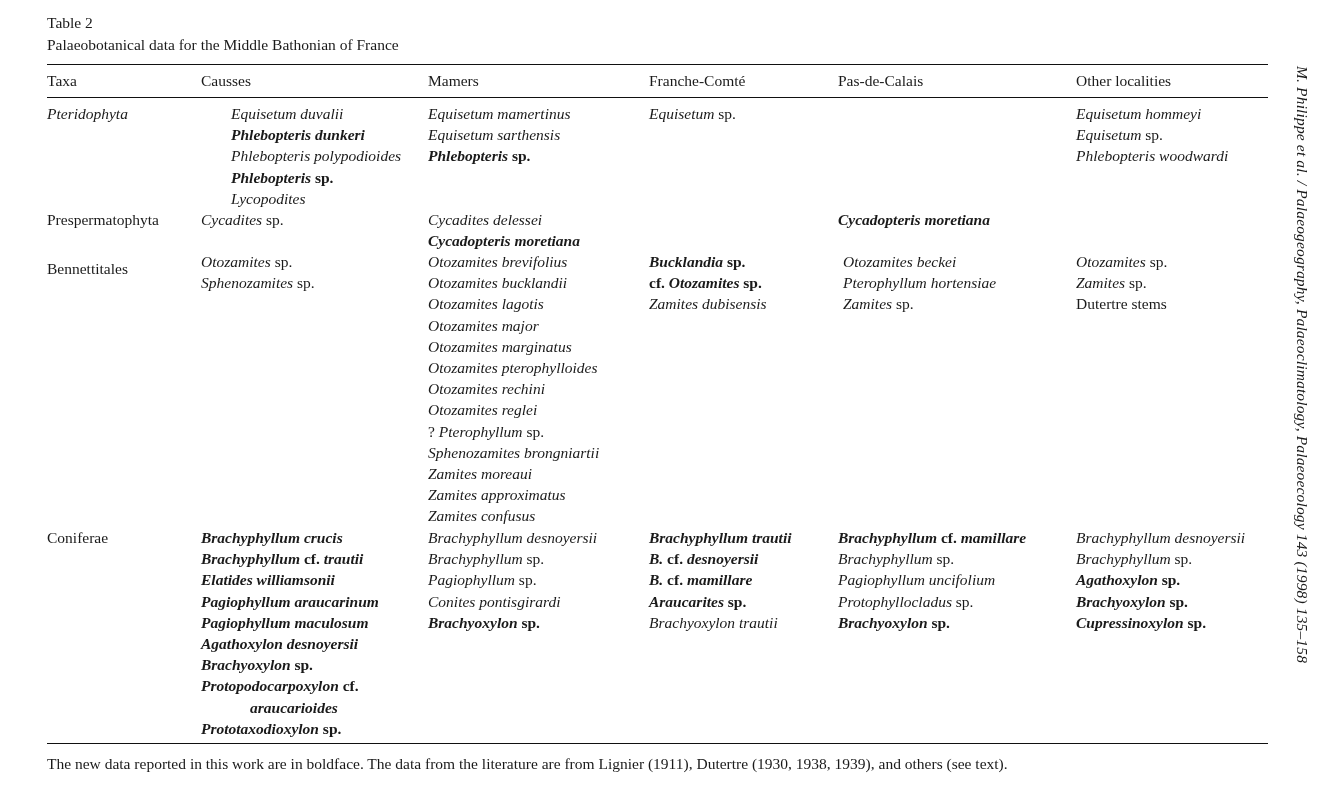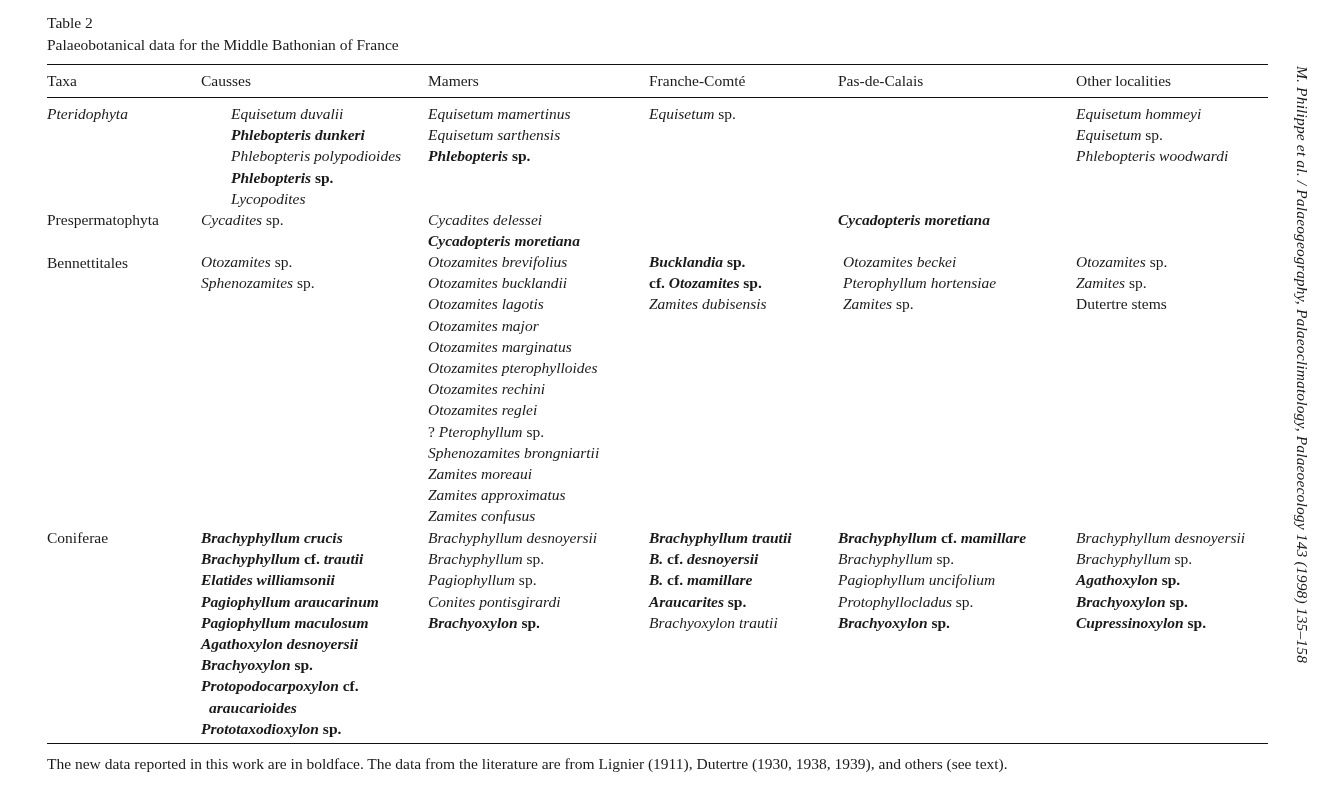--- a/index.html
+++ b/index.html
@@ -10,21 +10,21 @@
     }
     .caption-label { position: absolute; left: 47px; top: 13px; line-height: 20px; }
     .caption-title { position: absolute; left: 47px; top: 35px; line-height: 20px; }
     .rule { position: absolute; left: 47px; width: 1221px; height: 0; border-top: 1.3px solid #111; }
     .rule-top { top: 64px; }
     .rule-head { top: 97px; }
     .rule-bottom { top: 743px; }
     .hdr { position: absolute; top: 71px; line-height: 20px; white-space: nowrap; }
     .cell { position: absolute; white-space: nowrap; line-height: 21.2px; }
     .entry { display: block; height: 21.2px; }
-    .entry.indent { padding-left: 8px; }
+    .entry.indent { padding-left: 8px; text-align: center; }
     .seg-i { font-style: italic; }
     .seg-b { font-weight: bold; }
     .footnote { position: absolute; left: 47px; top: 754px; line-height: 20px; white-space: nowrap; }
     .running-head {
       position: absolute; left: 1292px; top: 66px;
       writing-mode: vertical-rl; font-style: italic; font-size: 15.5px;
       line-height: 20px; white-space: nowrap; letter-spacing: 0.15px;
     }
   </style>
 </head>
@@ -71,21 +71,21 @@
     </div>
     <div class="cell" style="left: 428px; top: 209px;">
       <span class="entry"><span class="seg-i">Cycadites delessei</span></span>
       <span class="entry"><span class="seg-i seg-b">Cycadopteris moretiana</span></span>
     </div>
     <div class="cell" style="left: 649px; top: 209px;"></div>
     <div class="cell" style="left: 838px; top: 209px;">
       <span class="entry"><span class="seg-i seg-b">Cycadopteris moretiana</span></span>
     </div>
     <div class="cell" style="left: 1076px; top: 209px;"></div>
-    <div class="cell" style="left: 47px; top: 252px; font-family: Liberation Serif, serif;">Bennettitales</div>
+    <div class="cell" style="left: 47px; top: 258px; font-family: Liberation Serif, serif;">Bennettitales</div>
     <div class="cell" style="left: 201px; top: 251px;">
       <span class="entry"><span class="seg-i">Otozamites</span><span> sp.</span></span>
       <span class="entry"><span class="seg-i">Sphenozamites</span><span> sp.</span></span>
     </div>
     <div class="cell" style="left: 428px; top: 251px;">
       <span class="entry"><span class="seg-i">Otozamites brevifolius</span></span>
       <span class="entry"><span class="seg-i">Otozamites bucklandii</span></span>
       <span class="entry"><span class="seg-i">Otozamites lagotis</span></span>
       <span class="entry"><span class="seg-i">Otozamites major</span></span>
       <span class="entry"><span class="seg-i">Otozamites marginatus</span></span>

